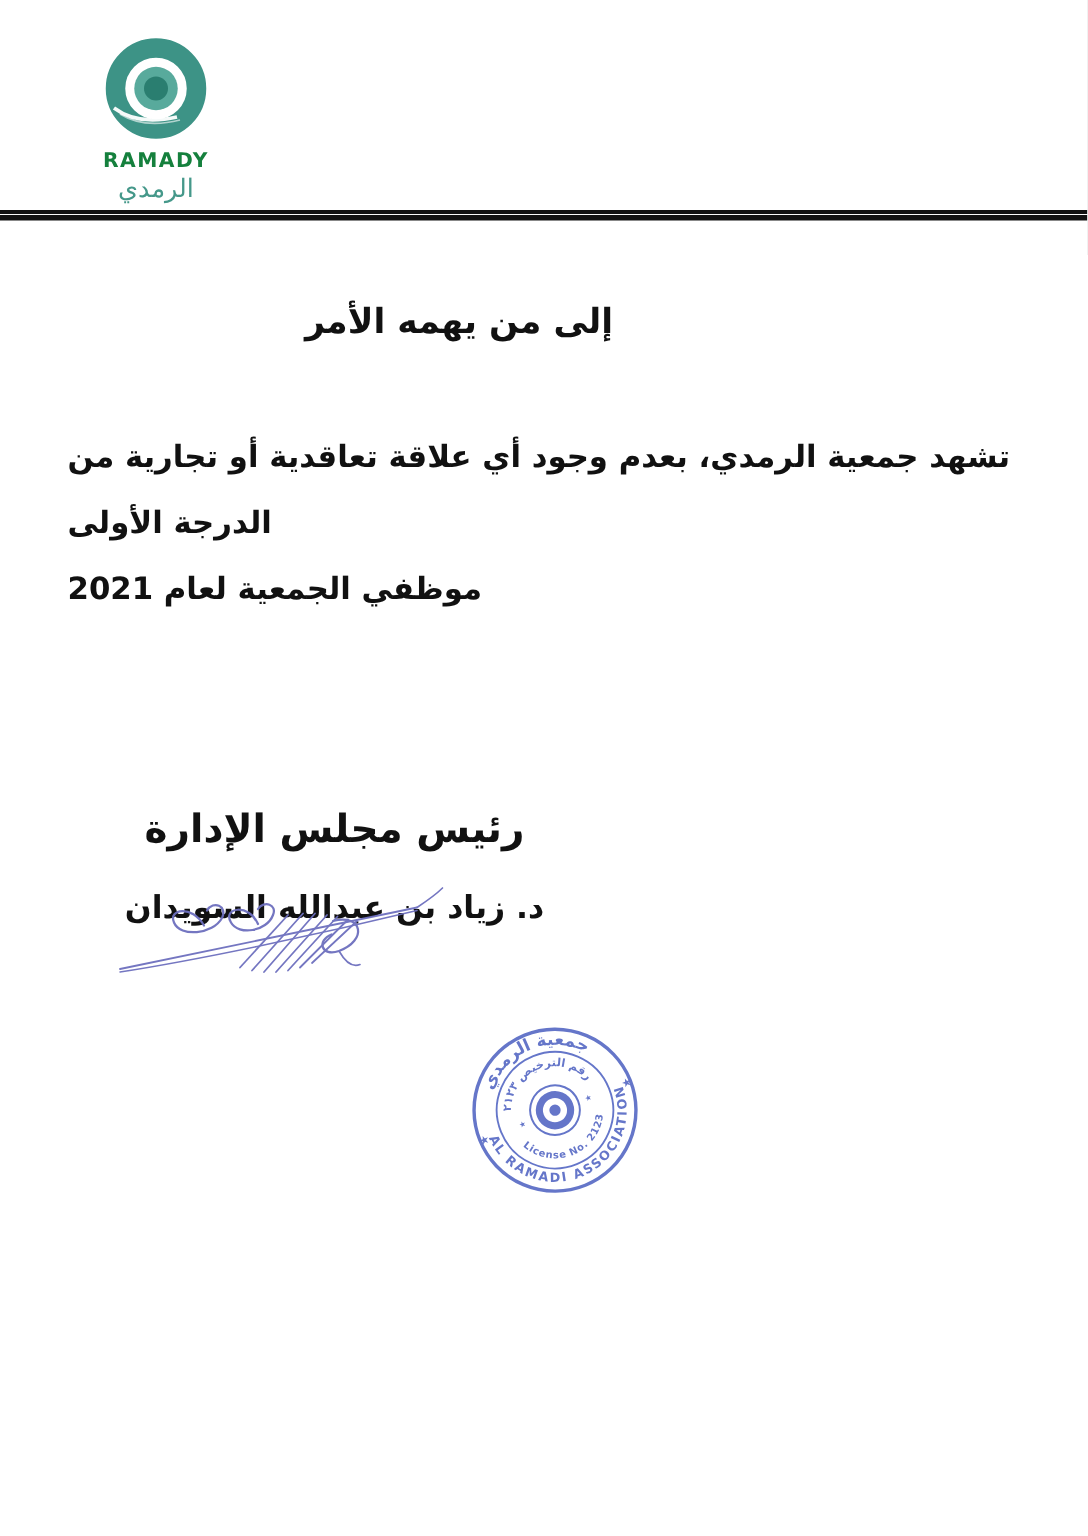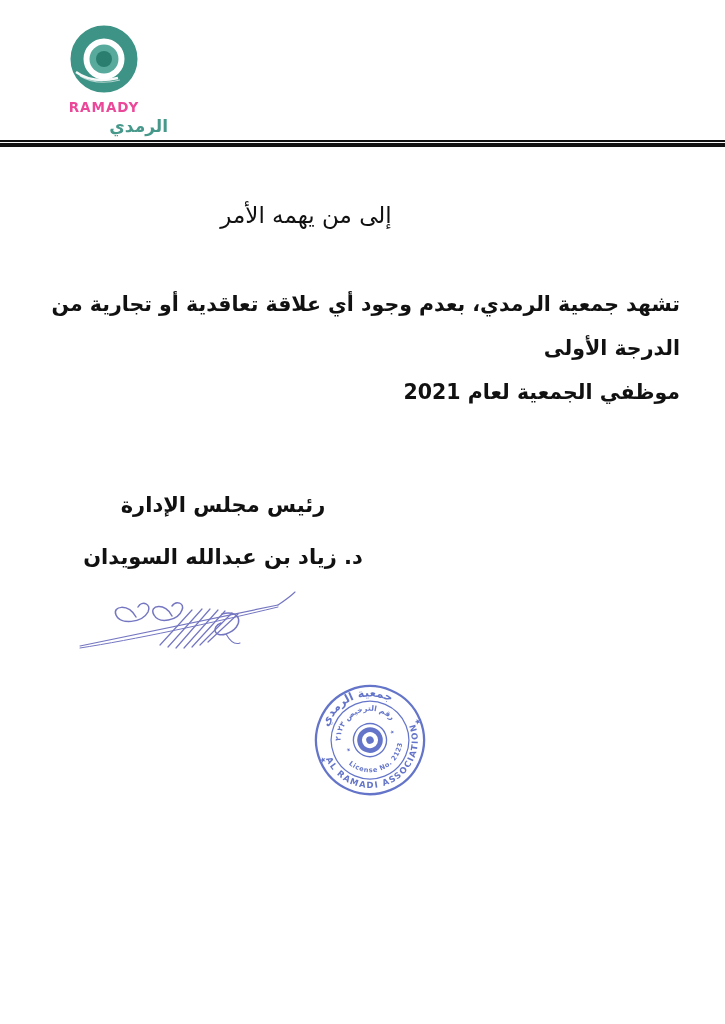--- a/index.html
+++ b/index.html
@@ -13,53 +13,52 @@
     overflow:hidden;
   }
   
   .logo-block {
     position:absolute; left:40px; top:22px; width:128px;
     text-align:center;
   }
   .logo-mark { display:block; margin:0 auto 2px auto; }
   .brand-en {
     font-size:13.5px; font-weight:bold; letter-spacing:1px;
-    color:#ec4899; line-height:15px;
+    color:#15803d; line-height:15px;
   }
   .brand-ar {
-    font-size:17px; font-weight:bold; color:#45988a; line-height:22px;
+    font-size:17px; font-weight:normal; color:#45988a; line-height:22px;
     direction:rtl;
-    text-align:right;
   }
   .top-rule {
     position:absolute; left:0; top:140px; width:725px; height:7px;
     background:linear-gradient(to bottom,
       #121212 0px, #121212 2.5px,
       #fafafa 2.5px, #fafafa 3.5px,
       #121212 3.5px, #121212 7px);
   }
   
   .letter-title {
     position:absolute; left:0; top:202px; width:612px;
     text-align:center; direction:rtl;
-    font-size:23px; font-weight:normal; color:#111;
+    font-size:23px; font-weight:bold; color:#111;
   }
   .letter-body {
     position:absolute; left:45px; top:282px; width:635px;
-    text-align:right; direction:rtl;
+    text-align:left; direction:rtl;
     font-size:20.5px; font-weight:bold; color:#111;
     line-height:44px;
   }
   
   .signatory {
     position:absolute; left:58px; top:490px; width:330px;
     text-align:center; direction:rtl;
     font-weight:bold; color:#111;
   }
-  .signatory-title { font-size:21px; line-height:30px; }
+  .signatory-title { font-size:26px; line-height:30px;margin-top:48px; }
   .signatory-name  { font-size:21px; line-height:30px; margin-top:22px; }
   .signature-wrap { position:absolute; left:72px; top:583px; }
   
   .stamp-wrap { position:absolute; left:299px; top:679px; }
   .stamp-text-ar { font-family:"DejaVu Sans", sans-serif; font-weight:bold; }
   .stamp-text-en { font-family:"DejaVu Sans", sans-serif; font-weight:bold; }
 </style>
 </head>
 <body>
 

